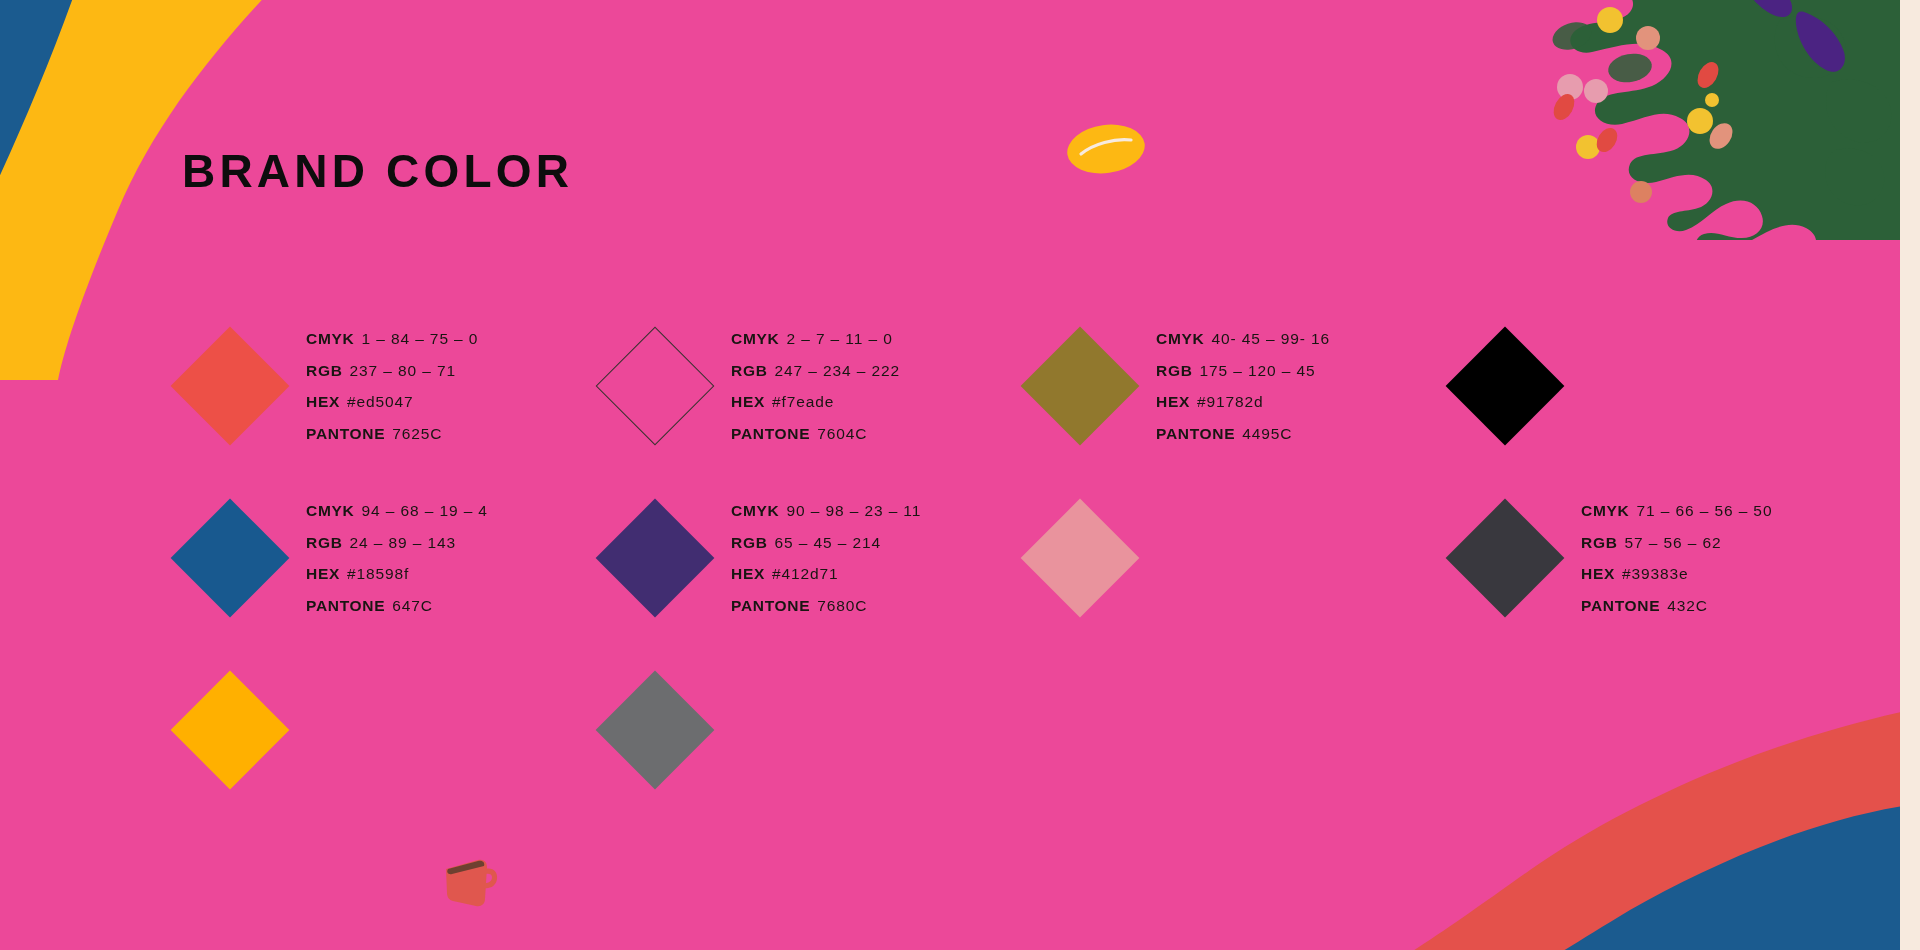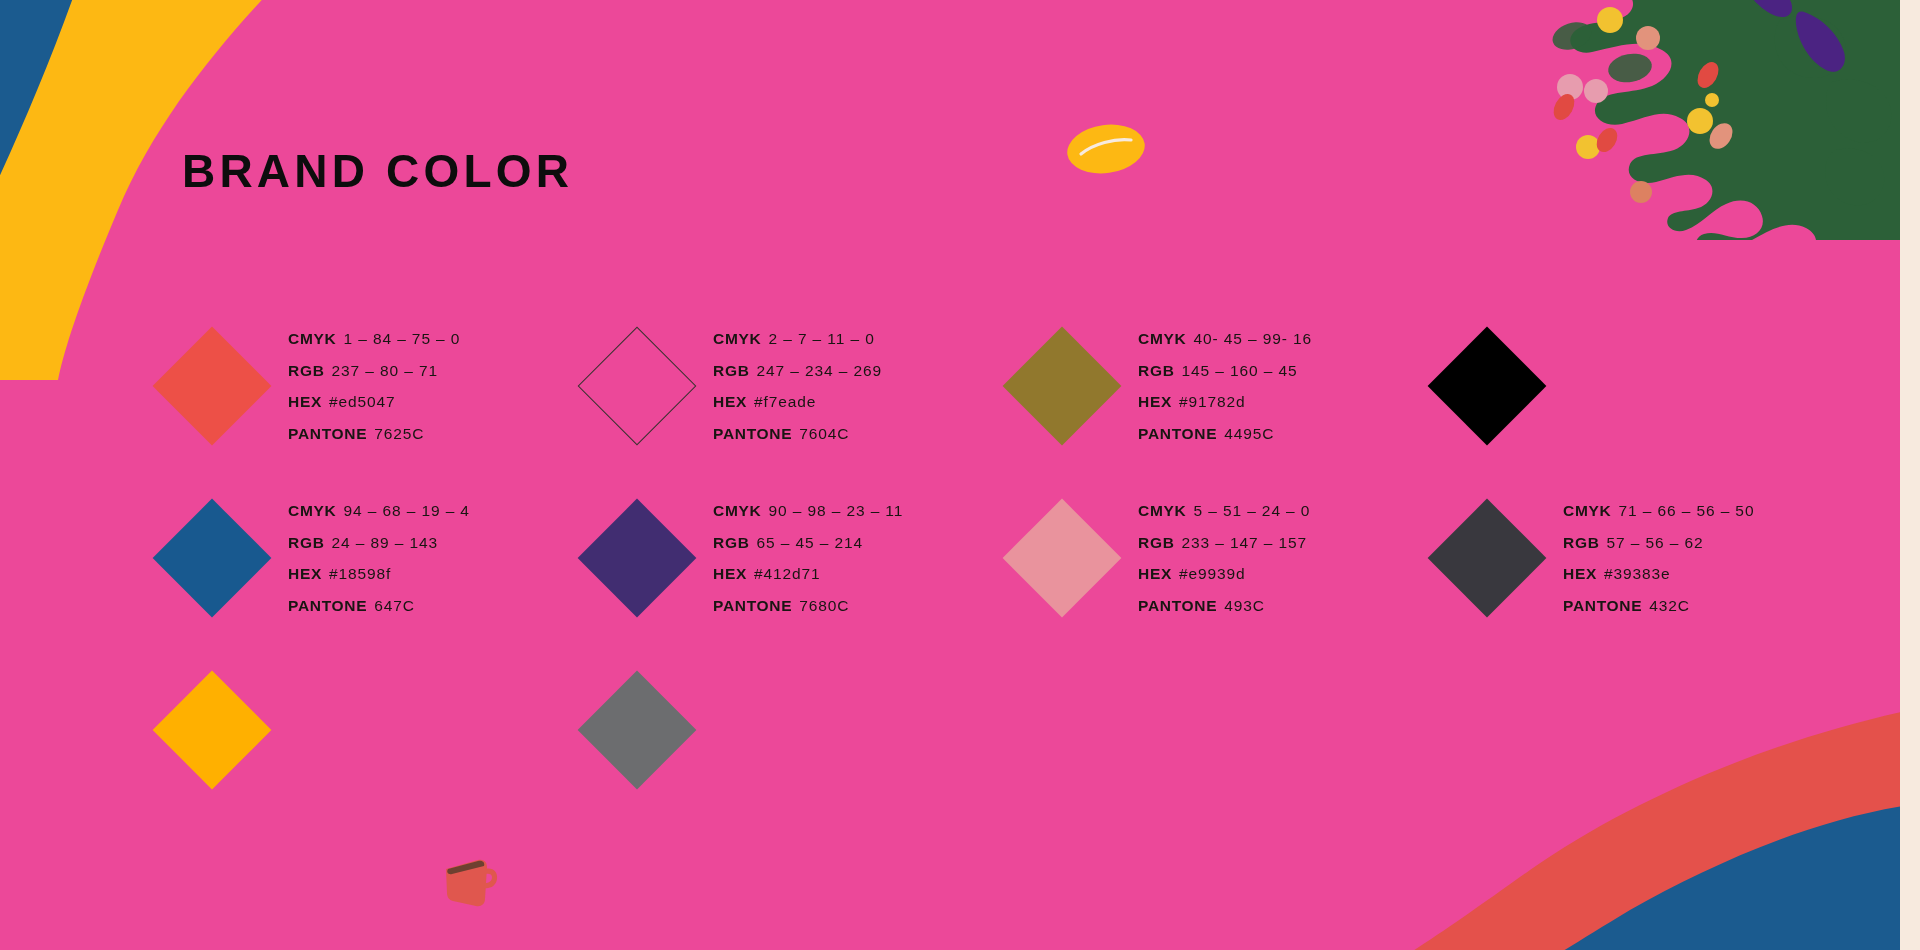--- a/index.html
+++ b/index.html
@@ -40,21 +40,21 @@
     font-weight: 700;
     letter-spacing: 4.2px;
     color: #0d0d0d;
     font-family: "Liberation Sans", sans-serif;
     white-space: nowrap;
   }
 
   
   #swatch-grid {
     position: absolute;
-    left: 136px;
+    left: 154px;
     top: 300px;
     width: 1700px;
     display: grid;
     grid-template-columns: repeat(4, 425px);
     grid-template-rows: repeat(3, 172px);
   }
 
   .swatch-cell {
     display: flex;
     align-items: center;
@@ -186,32 +186,32 @@
           <div class="info-line"><span class="lbl">HEX</span><span class="val">#ed5047</span></div>
           <div class="info-line"><span class="lbl">PANTONE</span><span class="val">7625C</span></div>
         </div>
       </div>
       <div class="swatch-cell">
         <div class="swatch-chip-wrap">
           <div class="swatch-chip outlined" style="background: rgb(247, 234, 222);"></div>
         </div>
         <div class="swatch-info">
           <div class="info-line"><span class="lbl">CMYK</span><span class="val">2 – 7 – 11 – 0</span></div>
-          <div class="info-line"><span class="lbl">RGB</span><span class="val">247 – 234 – 269</span></div>
+          <div class="info-line"><span class="lbl">RGB</span><span class="val">247 – 234 – 222</span></div>
           <div class="info-line"><span class="lbl">HEX</span><span class="val">#f7eade</span></div>
           <div class="info-line"><span class="lbl">PANTONE</span><span class="val">7604C</span></div>
         </div>
       </div>
       <div class="swatch-cell">
         <div class="swatch-chip-wrap">
           <div class="swatch-chip" style="background: rgb(145, 120, 45);"></div>
         </div>
         <div class="swatch-info">
           <div class="info-line"><span class="lbl">CMYK</span><span class="val">40- 45 – 99- 16</span></div>
-          <div class="info-line"><span class="lbl">RGB</span><span class="val">145 – 160 – 45</span></div>
+          <div class="info-line"><span class="lbl">RGB</span><span class="val">175 – 120 – 45</span></div>
           <div class="info-line"><span class="lbl">HEX</span><span class="val">#91782d</span></div>
           <div class="info-line"><span class="lbl">PANTONE</span><span class="val">4495C</span></div>
         </div>
       </div>
       <div class="swatch-cell">
         <div class="swatch-chip-wrap">
           <div class="swatch-chip" style="background: rgb(0, 0, 0);"></div>
         </div>
       </div>
       <div class="swatch-cell">
@@ -233,26 +233,20 @@
           <div class="info-line"><span class="lbl">CMYK</span><span class="val">90 – 98 – 23 – 11</span></div>
           <div class="info-line"><span class="lbl">RGB</span><span class="val">65 – 45 – 214</span></div>
           <div class="info-line"><span class="lbl">HEX</span><span class="val">#412d71</span></div>
           <div class="info-line"><span class="lbl">PANTONE</span><span class="val">7680C</span></div>
         </div>
       </div>
       <div class="swatch-cell">
         <div class="swatch-chip-wrap">
           <div class="swatch-chip" style="background: rgb(233, 147, 157);"></div>
         </div>
-        <div class="swatch-info">
-          <div class="info-line"><span class="lbl">CMYK</span><span class="val">5 – 51 – 24 – 0</span></div>
-          <div class="info-line"><span class="lbl">RGB</span><span class="val">233 – 147 – 157</span></div>
-          <div class="info-line"><span class="lbl">HEX</span><span class="val">#e9939d</span></div>
-          <div class="info-line"><span class="lbl">PANTONE</span><span class="val">493C</span></div>
-        </div>
       </div>
       <div class="swatch-cell">
         <div class="swatch-chip-wrap">
           <div class="swatch-chip" style="background: rgb(57, 56, 62);"></div>
         </div>
         <div class="swatch-info">
           <div class="info-line"><span class="lbl">CMYK</span><span class="val">71 – 66 – 56 – 50</span></div>
           <div class="info-line"><span class="lbl">RGB</span><span class="val">57 – 56 – 62</span></div>
           <div class="info-line"><span class="lbl">HEX</span><span class="val">#39383e</span></div>
           <div class="info-line"><span class="lbl">PANTONE</span><span class="val">432C</span></div>

